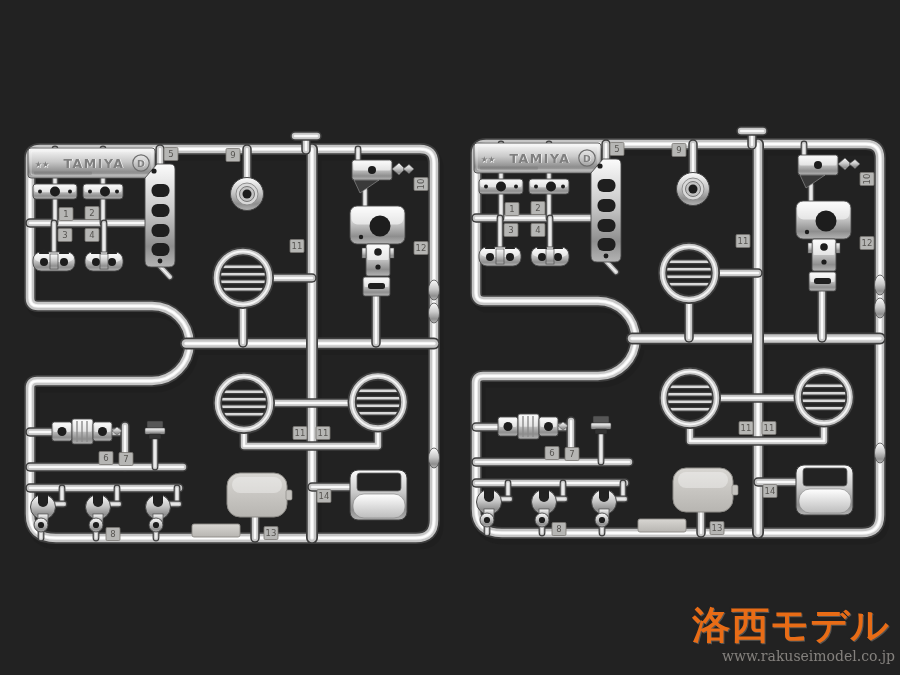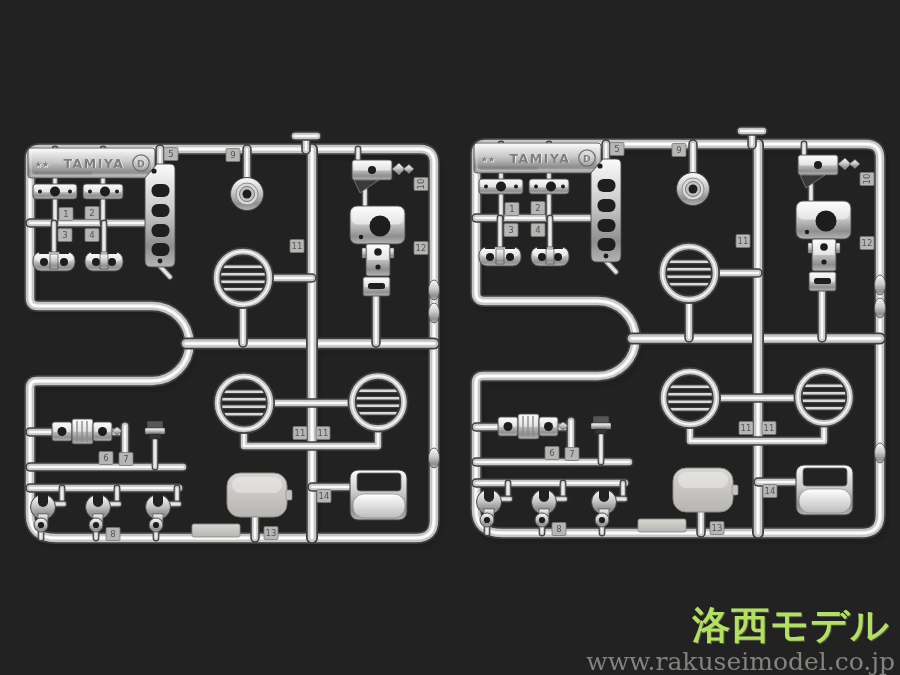--- a/index.html
+++ b/index.html
@@ -9,27 +9,27 @@
       radial-gradient(ellipse 130% 90% at 50% 62%, #767artial 0%, transparent 0%),
       radial-gradient(ellipse 120% 95% at 50% 60%, #747069 0%, #6b6763 42%, #5e5b57 72%, #4f4c49 100%);
     font-family:"DejaVu Sans","Liberation Sans",sans-serif;
   }
   .stage svg{position:absolute;left:0;top:0;}
   .wm{position:absolute;right:0;bottom:0;text-align:right;pointer-events:none;}
   .wm-title{
     position:absolute;right:10px;top:-69px;white-space:nowrap;
     font-family:"DejaVu Sans","Liberation Sans",sans-serif;
     font-weight:bold;font-size:38px;letter-spacing:1px;line-height:1;
-    color:#bef264;opacity:.92;
+    color:#f97316;opacity:.92;
     text-shadow:1px 1px 0 rgba(158,155,151,.45), -1px -1px 1px rgba(40,38,36,.35);
   }
   .wm-url{
     position:absolute;right:5px;top:-26px;white-space:nowrap;
     font-family:"DejaVu Serif","Liberation Serif",serif;
-    font-size:25px;line-height:1;color:#8f8c88;opacity:.9;
+    font-size:14px;line-height:1;color:#8f8c88;opacity:.9;
     text-shadow:1px 1px 1px rgba(45,43,41,.4);
   }
 </style>
 </head>
 <body>
 
 <div class="stage">
   <svg id="scene" width="900" height="675" viewBox="0 0 900 675">
     <defs>
       <linearGradient id="cf" x1="0" y1="0" x2="0" y2="1">

